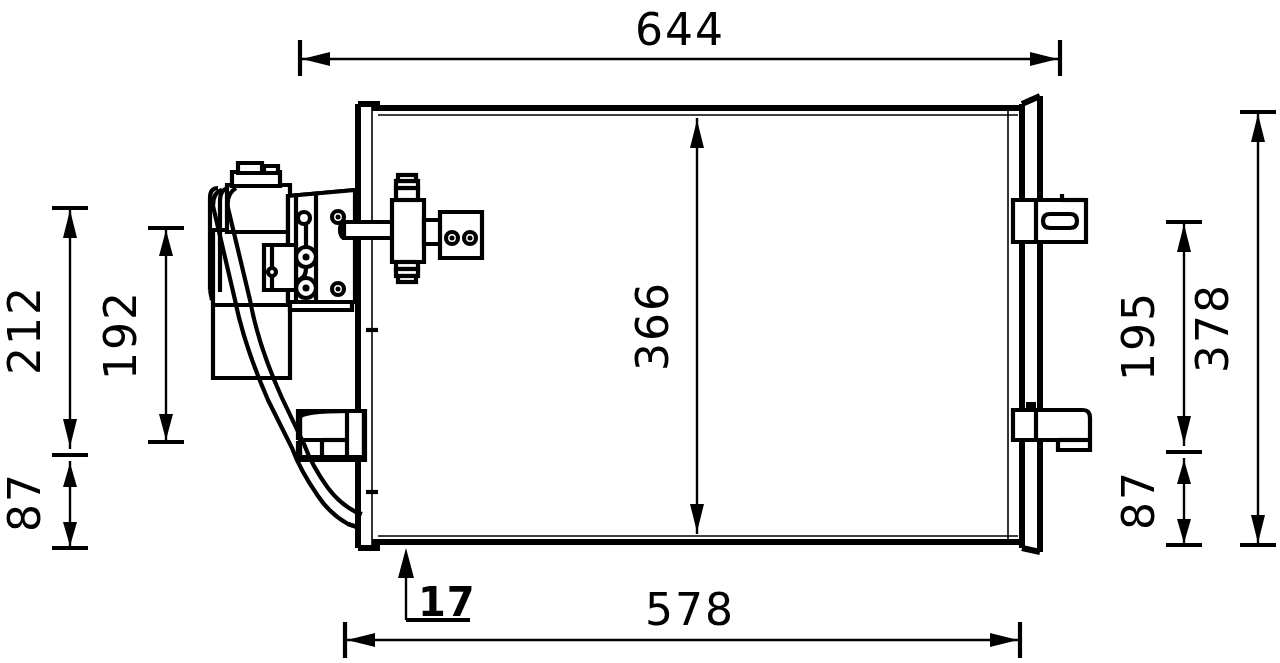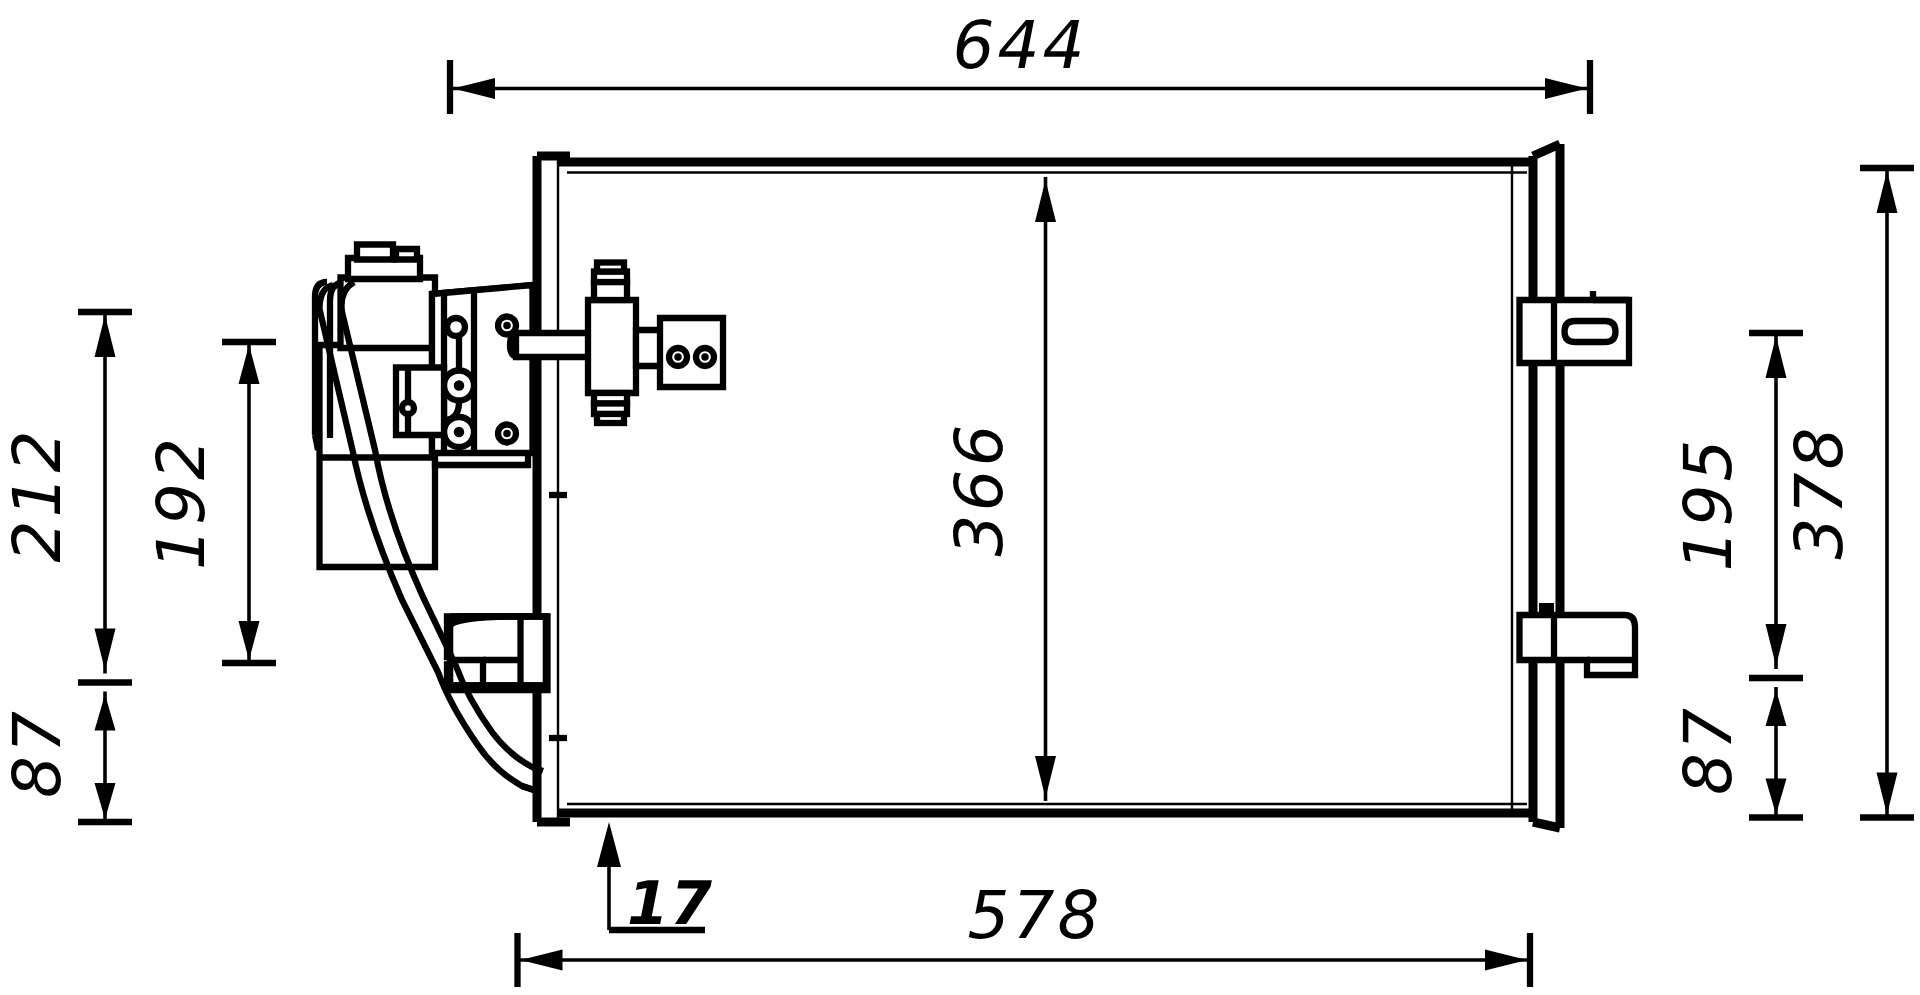--- a/index.html
+++ b/index.html
@@ -14,21 +14,20 @@
     position: relative;
     overflow: hidden;
     font-family: "DejaVu Sans", "Liberation Sans", sans-serif;
   }
   #drawing-root {
     position: absolute;
     left: 0;
     top: 0;
     width: 1280px;
     height: 663px;
-    font-style: italic;
   }
   svg#drawing {
     display: block;
     width: 1280px;
     height: 663px;
     background: #ffffff;
   }
   .dim-text {
     font-family: "DejaVu Sans", "Liberation Sans", sans-serif;
     font-size: 44px;

